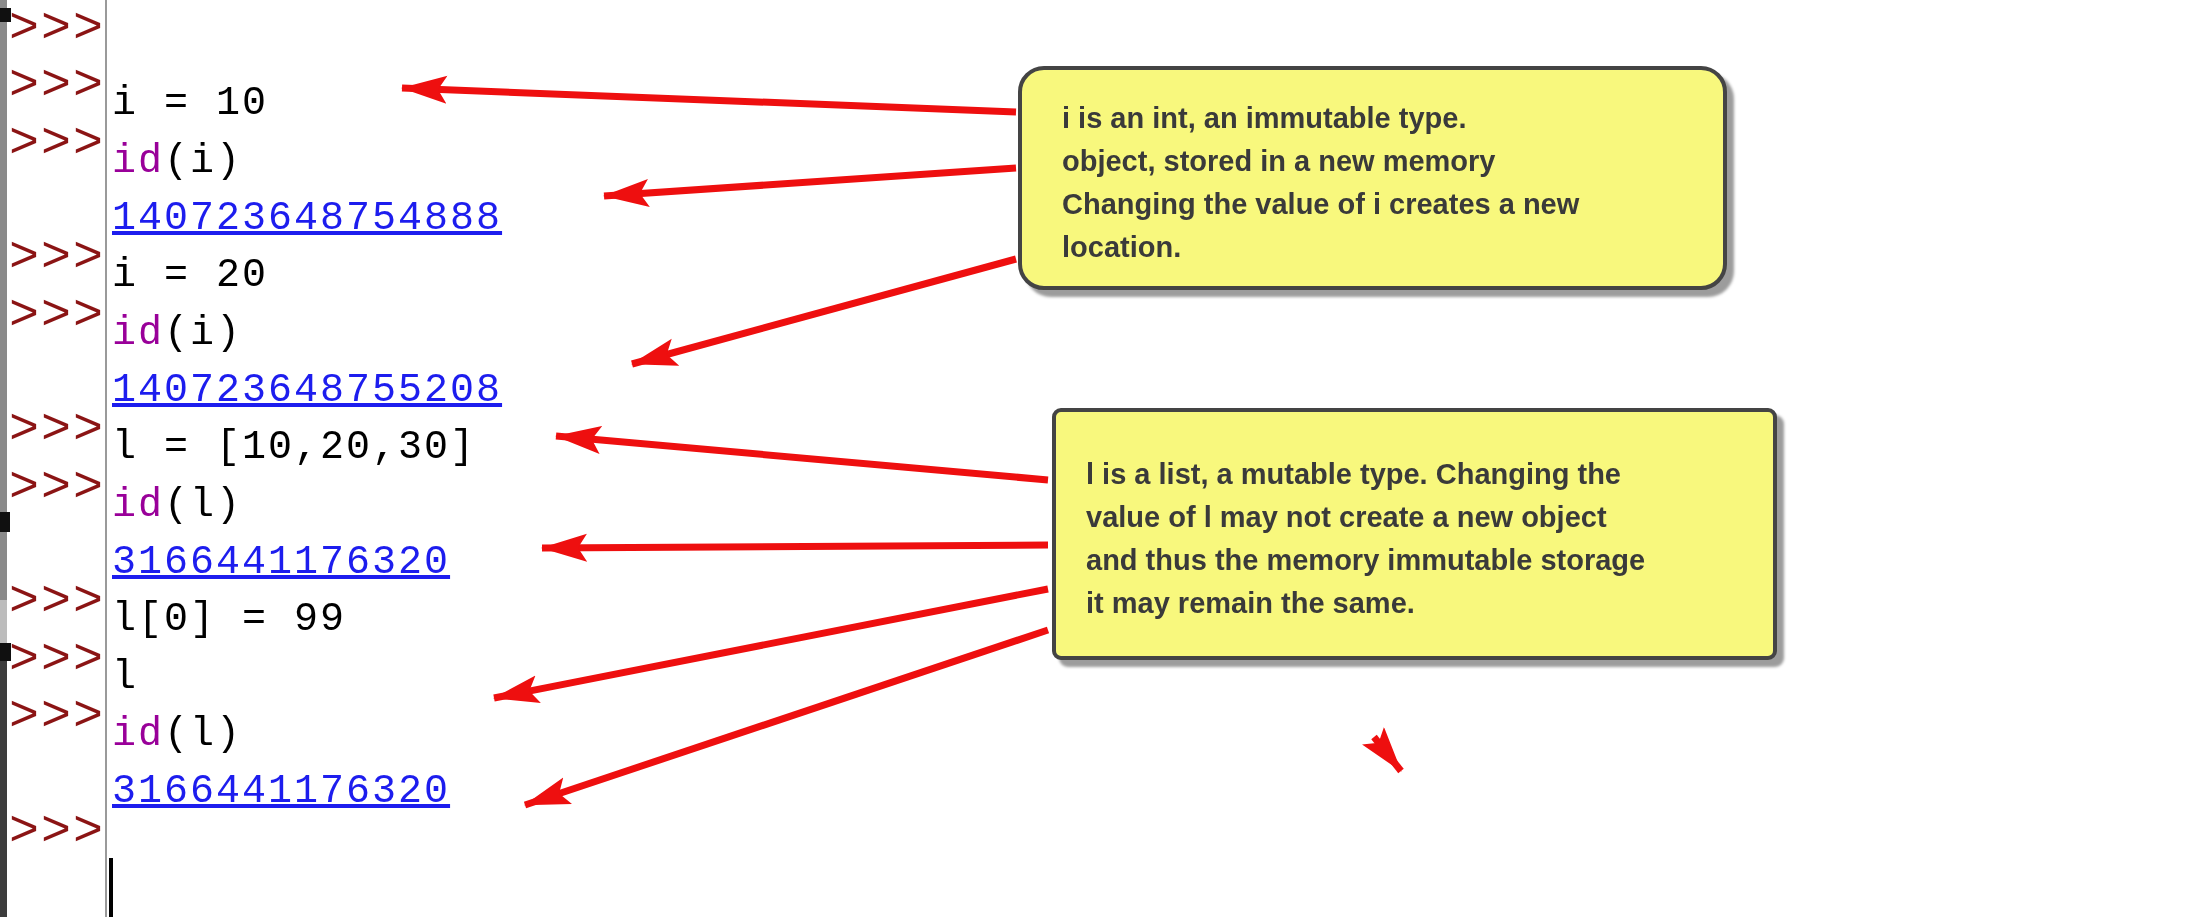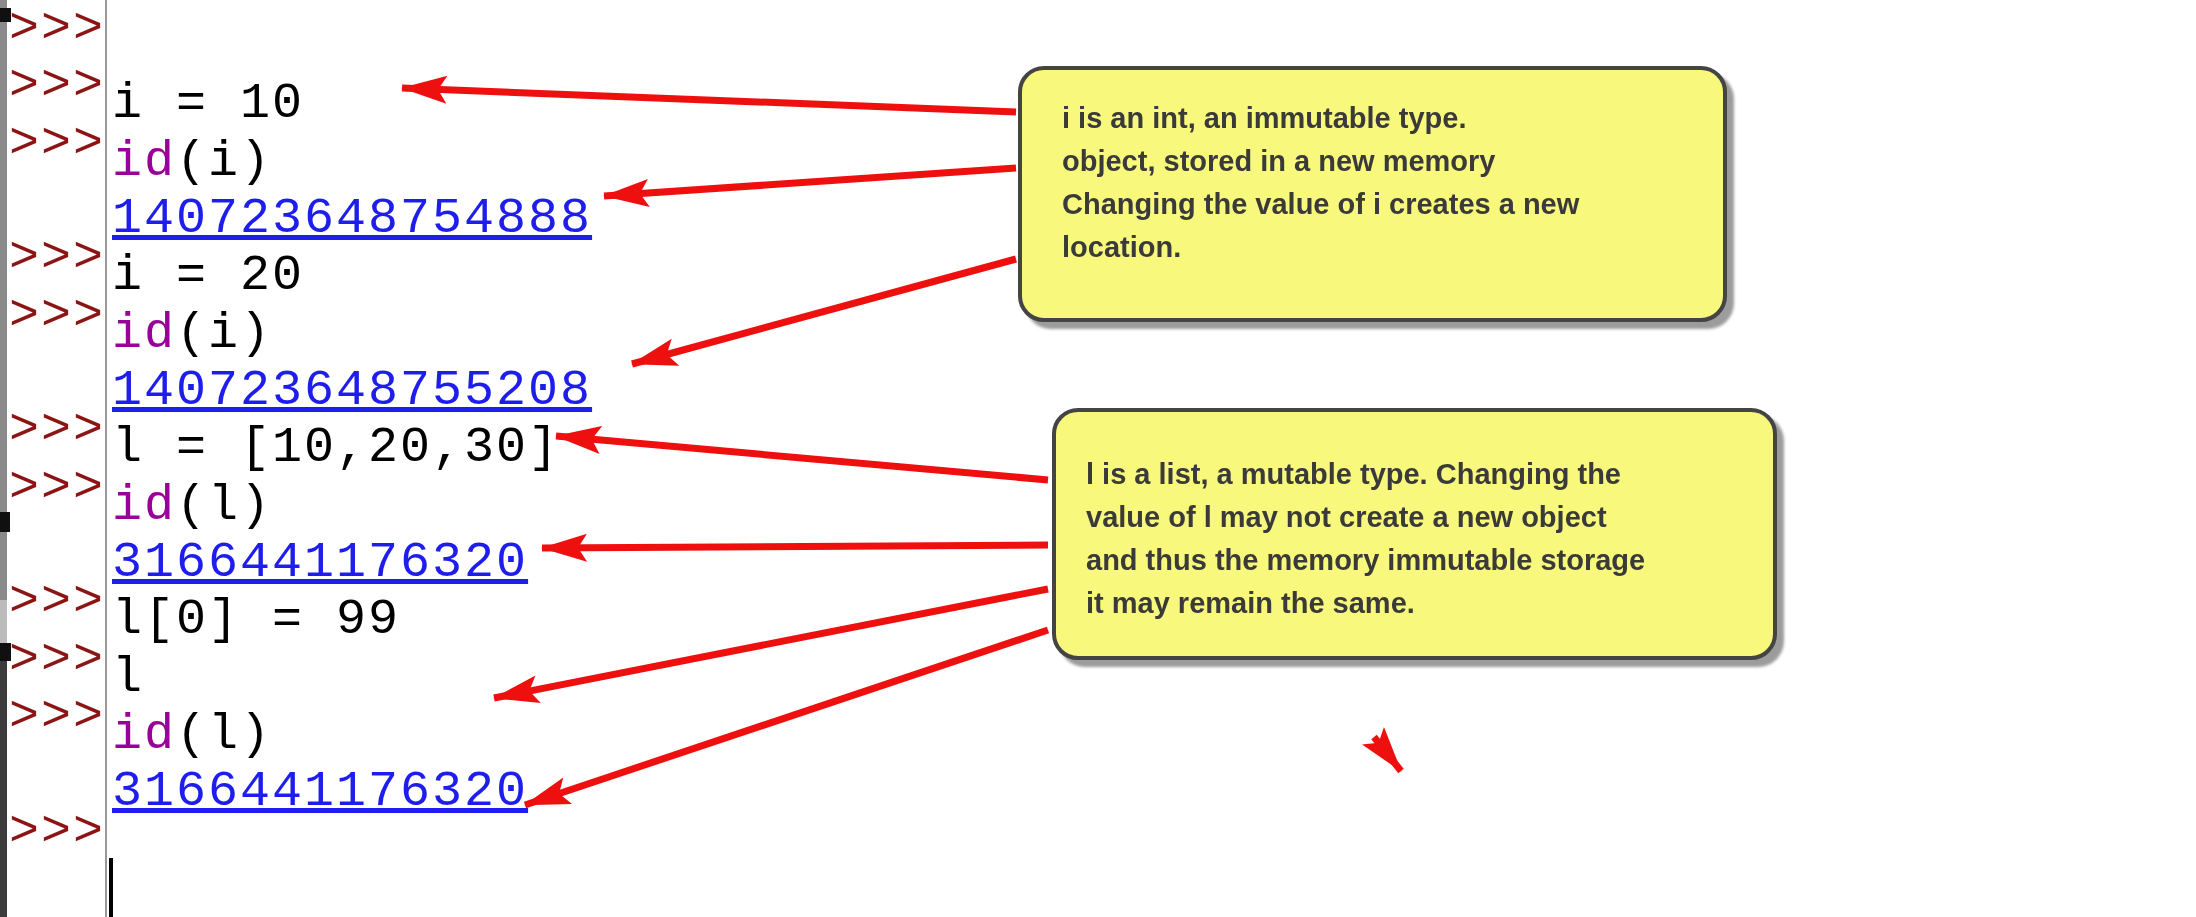--- a/index.html
+++ b/index.html
@@ -17,41 +17,41 @@
   .notch-c{top:643px;width:11px;height:18px;}
 
   
   .gutter-line{position:absolute;left:105px;top:0;width:2px;height:917px;background:var(--gutter,#9a9a9a);}
 
   
   .console{position:absolute;left:0;top:0;width:2196px;z-index:1;}
   .line{display:flex;align-items:center;height:57.3125px;white-space:pre;}
   .prompt{display:inline-block;box-sizing:border-box;width:105px;padding-left:9px;flex:0 0 auto;
           color:var(--prompt-color,#8b1414);font-size:50px;letter-spacing:2px;overflow:visible;}
-  .codeline{margin-left:7px;font-size:50px;letter-spacing:2px;margin-top:36px;}
+  .codeline{margin-left:7px;font-size:40px;letter-spacing:2px;margin-top:36px;}
   .seg-code{color:var(--code-color,#000000);}
   .seg-keyword{color:var(--keyword-color,#990099);text-align:right;}
   .seg-output{color:var(--output-color,#1d1dee);text-decoration:underline;}
 
   .cursor{position:absolute;left:109px;top:858px;width:4px;height:59px;background:#000;z-index:2;}
 
   
   svg.arrows{position:absolute;left:0;top:0;z-index:5;pointer-events:none;}
 
   
   .callout{position:absolute;z-index:6;box-sizing:border-box;
            background:var(--callout-bg,#f8f87d);
            border:4px solid var(--callout-border,#444444);
            border-radius:26px;
            box-shadow:7px 7px 3px var(--callout-shadow,#9c9c9c);
            font-family:"Liberation Sans","DejaVu Sans",sans-serif;
            font-weight:bold;color:var(--callout-text,#3a3a3a);
            font-size:29px;line-height:43px;white-space:nowrap;}
-  #callout-0{left:1018px;top:66px;width:709px;height:256px;padding:27px 12px 0 40px;}
-  #callout-1{left:1052px;top:408px;width:725px;height:252px;padding:41px 2px 0 30px;}
+  #callout-0{left:1018px;top:66px;width:709px;height:224px;padding:27px 12px 0 40px;}
+  #callout-1{left:1052px;top:408px;width:725px;height:252px;padding:41px 2px 0 30px;border-radius:9px;}
 </style>
 </head>
 <body>
 
 <div class="screen">
 
   <div class="strip-seg strip-top"></div>
   <div class="strip-seg strip-mid"></div>
   <div class="strip-seg strip-bot"></div>
   <div class="strip-notch notch-a"></div>

